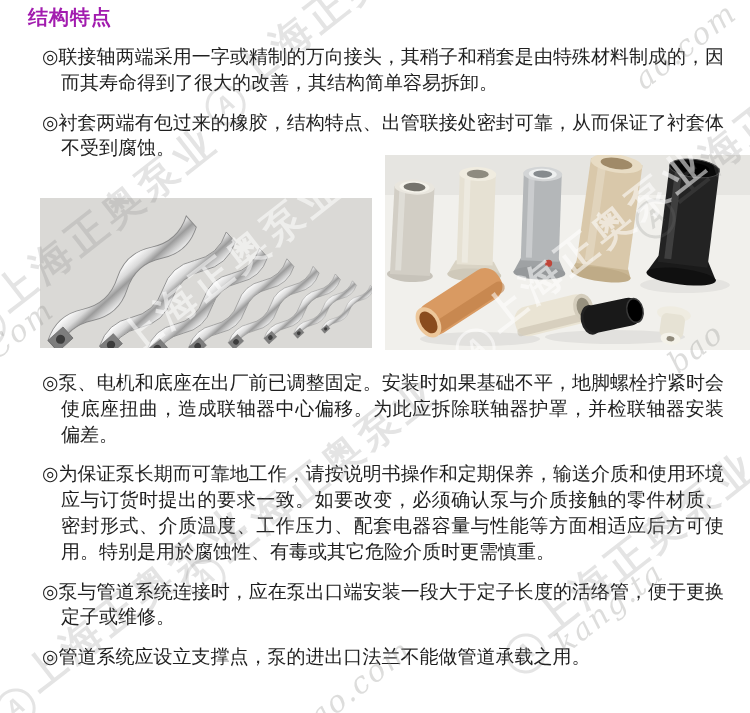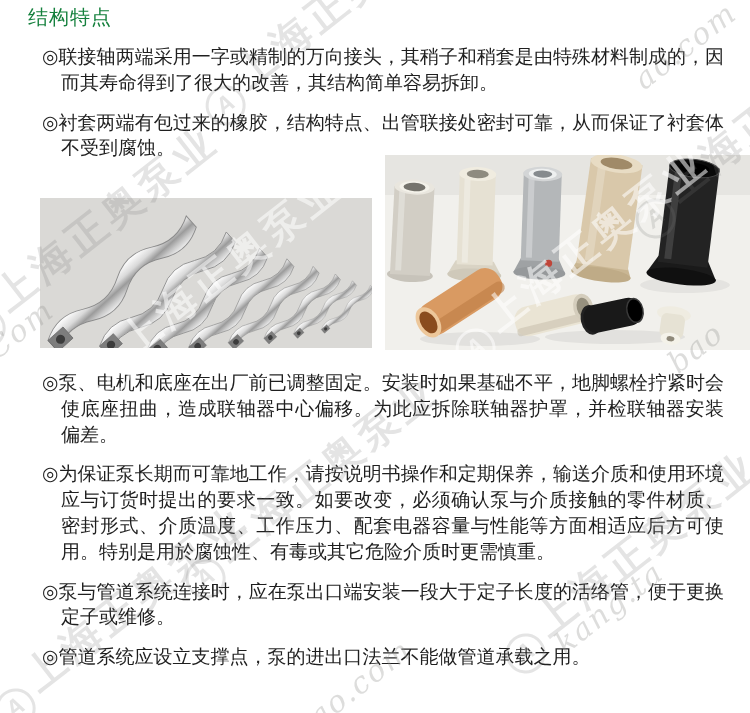--- a/index.html
+++ b/index.html
@@ -7,21 +7,21 @@
     width:750px;height:713px;position:relative;overflow:hidden;
     background:#ffffff;
     font-family:"Liberation Serif","DejaVu Serif",serif;
   }
   
   .content{position:absolute;left:0;top:0;right:0;z-index:2;}
   .section{position:absolute;left:28px;right:12px;}
   .section-1{top:4px;}
   .section-2{top:356px;}
   .heading{
-    color:#15803d;font-size:20px;font-weight:normal;line-height:26px;
+    color:#a21caf;font-size:20px;font-weight:bold;line-height:26px;
     margin:0 0 3px 0;letter-spacing:1px;
   }
   .bullet{
     font-size:19px;line-height:25.8px;color:#1f1f1f;margin:14px;
     padding-left:19px;text-indent:-19px;text-align:justify;
   }
   
   .photo{position:absolute;z-index:2;}
   .photo-left{left:40px;top:198px;width:332px;height:150px;}
   .photo-right{left:385px;top:155px;width:365px;height:195px;}

